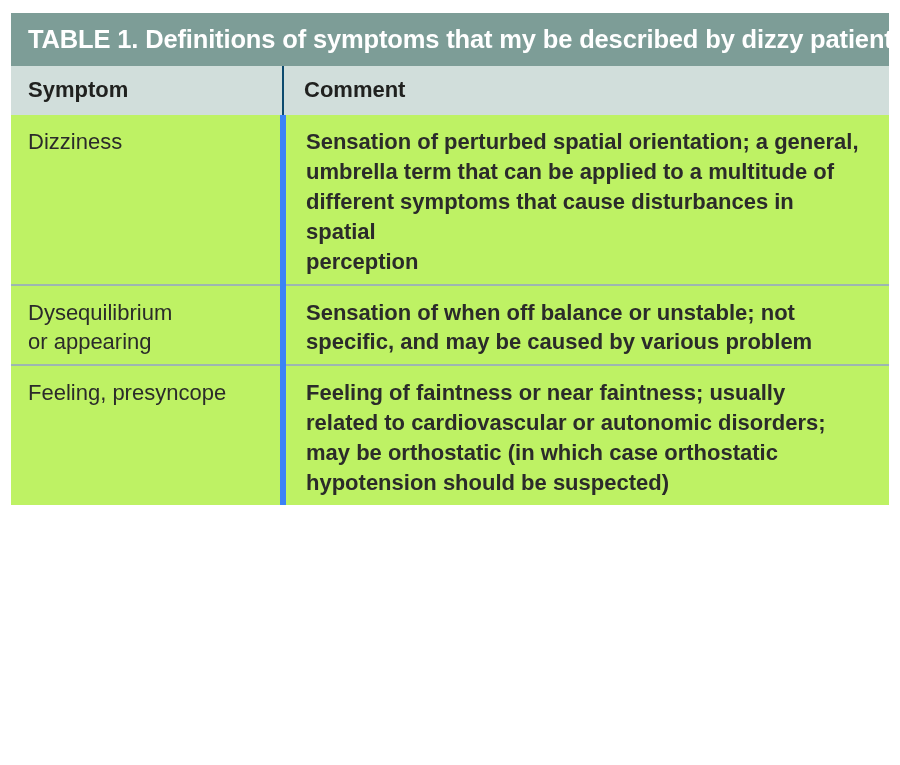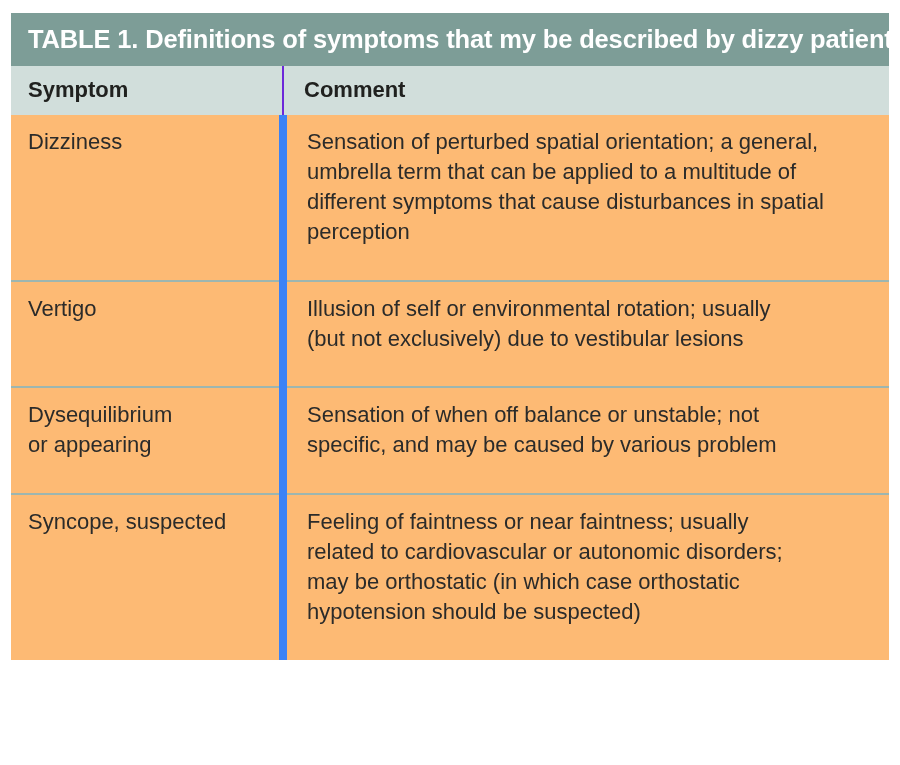--- a/index.html
+++ b/index.html
@@ -55,39 +55,40 @@
     text-align: left;
     font-size: 22px;
     font-weight: bold;
     color: #20211f;
     padding: 11px 12px 12px 17px;
     vertical-align: middle;
     border: 0;
   }
   thead th.comment-head {
     padding-left: 20px;
-    border-left: 2px solid #6d28d9;
+    border-left: 2px solid #0c4a6e;
   }
 
   tbody td {
     font-size: 22px;
     color: #2b2b2a;
     line-height: 1.36;
     vertical-align: top;
-    padding: 12px 16px 33px 17px;
+    padding: 12px 16px 7px 17px;
     border-top: 2px solid #9db6b0;
-    background: #fdba74;
+    background: #bef264;
   }
   tbody tr:first-child td {
     border-top: 0;
   }
   tbody td.comment-cell {
     padding-left: 20px;
     padding-right: 22px;
-    border-left: 8px solid #3b82f6;
+    border-left: 6px solid #3b82f6;
+    font-weight: bold;
   }
   tbody td .cell-text {
     display: block;
     white-space: pre-line;
   }
 </style>
 </head>
 <body>
 
 <div id="table-figure">
@@ -114,40 +115,31 @@
         </td>
         <td class="comment-cell">
           <span class="cell-text">Sensation of perturbed spatial orientation; a general,
 umbrella term that can be applied to a multitude of
 different symptoms that cause disturbances in spatial
 perception</span>
         </td>
       </tr>
       <tr>
         <td class="symptom-cell">
-          <span class="cell-text">Vertigo</span>
-        </td>
-        <td class="comment-cell">
-          <span class="cell-text">Illusion of self or environmental rotation; usually
-(but not exclusively) due to vestibular lesions</span>
-        </td>
-      </tr>
-      <tr>
-        <td class="symptom-cell">
           <span class="cell-text">Dysequilibrium
 or appearing</span>
         </td>
         <td class="comment-cell">
           <span class="cell-text">Sensation of when off balance or unstable; not
 specific, and may be caused by various problem</span>
         </td>
       </tr>
       <tr>
         <td class="symptom-cell">
-          <span class="cell-text">Syncope, suspected</span>
+          <span class="cell-text">Feeling, presyncope</span>
         </td>
         <td class="comment-cell">
           <span class="cell-text">Feeling of faintness or near faintness; usually
 related to cardiovascular or autonomic disorders;
 may be orthostatic (in which case orthostatic
 hypotension should be suspected)</span>
         </td>
       </tr>
     </tbody>
   </table>

